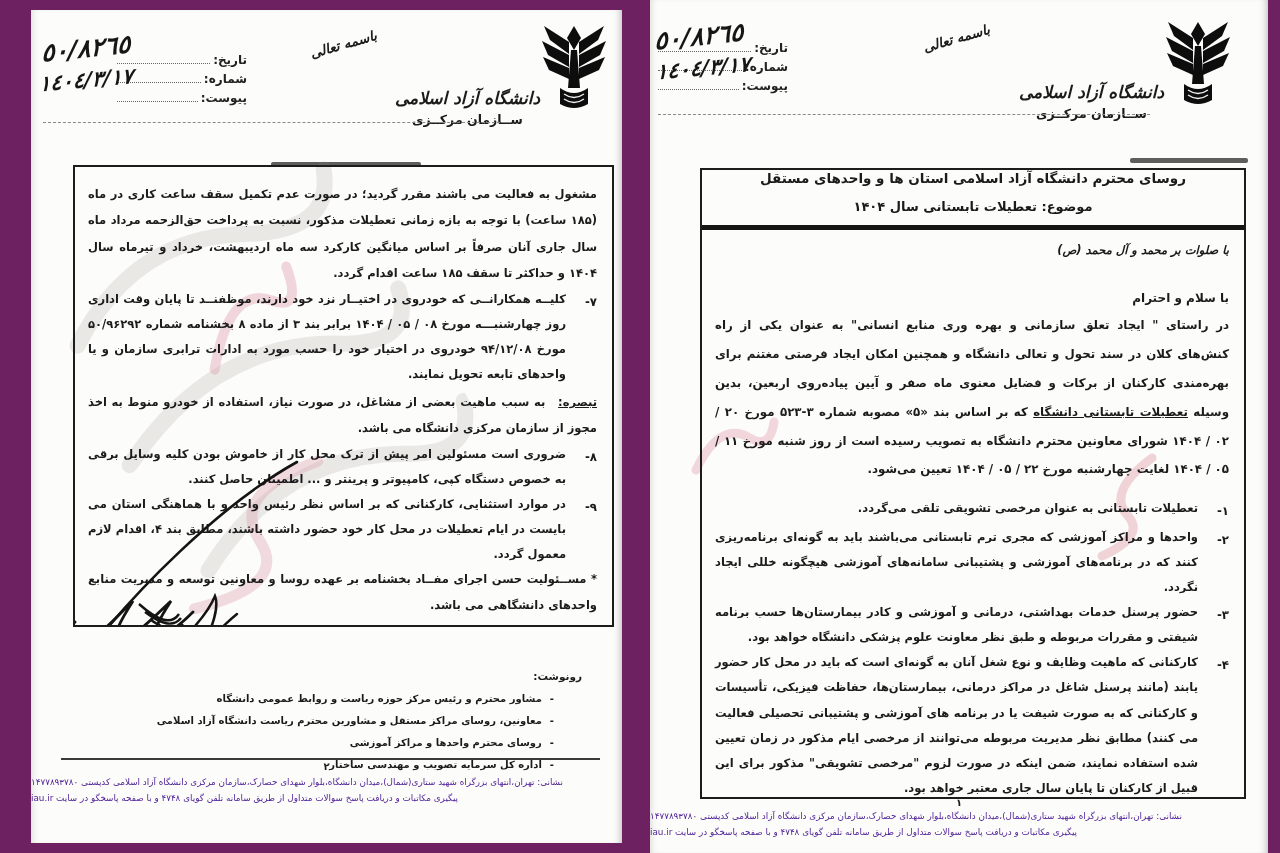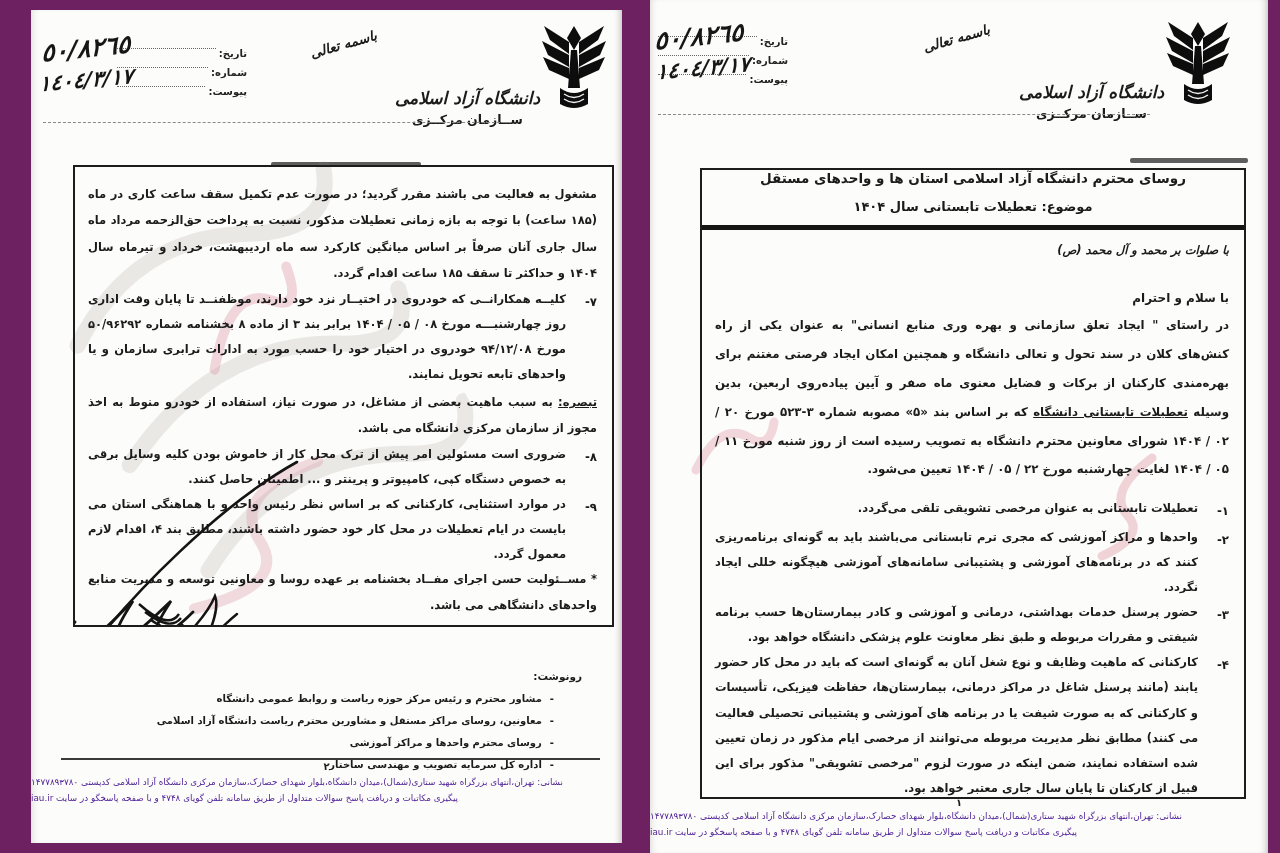--- a/index.html
+++ b/index.html
@@ -13,21 +13,21 @@
   .page-left{left:31px;top:10px;width:591px;height:833px;}
   .page-right{left:650px;top:0;width:618px;height:853px;}
 
   
   .logo{position:absolute;}
   .orgname{position:absolute;text-align:center;direction:rtl;}
   .orgname .n1{font-size:17px;font-weight:bold;font-style:italic;letter-spacing:0.5px;white-space:nowrap;}
   .orgname .n2{font-size:12.5px;font-weight:bold;letter-spacing:4px;margin-top:4px;white-space:nowrap;}
   .basmala{position:absolute;font-size:13.5px;font-weight:bold;font-style:italic;transform:rotate(-16deg);white-space:nowrap;}
   .fields{position:absolute;direction:rtl;width:130px;}
-  .fld{display:flex;align-items:flex-start;height:19px;font-size:10px;}
+  .fld{display:flex;align-items:flex-end;height:19px;font-size:12px;}
   .fld .lab{font-weight:bold;color:#222;white-space:nowrap;}
   .fld .dots{flex:1;border-bottom:1px dotted #666;margin:0 3px 3px 0;}
   .hand{position:absolute;font-weight:bold;font-style:italic;color:#161616;white-space:nowrap;}
   .hand.h1{font-size:25px;transform:rotate(-6deg) skewX(-6deg);letter-spacing:2px;}
   .hand.h2{font-size:21px;transform:rotate(-5deg) skewX(-6deg);letter-spacing:2px;}
   .hdr-dash{position:absolute;border-top:1.5px dashed #8a8a8a;}
 
   
   .doc-box{position:absolute;border:2.5px solid #1c1c1c;direction:rtl;overflow:hidden;background:transparent;}
   .title-sec{border-bottom:5px solid #151515;text-align:center;padding:0 6px 11px;}
@@ -202,21 +202,21 @@
     <path d="M120,10 Q40,60 80,100 Q118,138 30,180" stroke="#dd9aa8" stroke-width="11" fill="none" stroke-linecap="round"></path>
   </svg>
 
   <div class="doc-box" style="left:42px;right:8px;top:155px;height:458px;">
     <div class="box-body" style="padding-top:14px;">
       <p class="plain" style="margin:0;">مشغول به فعالیت می باشند مقرر گردید؛ در صورت عدم تکمیل سقف ساعت کاری در ماه (۱۸۵ ساعت) با توجه به بازه زمانی تعطیلات مذکور، نسبت به پرداخت حق‌الزحمه مرداد ماه سال جاری آنان صرفاً بر اساس میانگین کارکرد سه ماه اردیبهشت، خرداد و تیرماه سال ۱۴۰۴ و حداکثر تا سقف ۱۸۵ ساعت اقدام گردد.</p>
       <div class="item">
           <span class="inum">۷-</span>
           <span class="itext">کلیــه همکارانــی که خودروی در اختیــار نزد خود دارند، موظفنــد تا پایان وقت اداری روز چهارشنبـــه مورخ ۰۸ / ۰۵ / ۱۴۰۴ برابر بند ۳ از ماده ۸ بخشنامه شماره ۵۰/۹۶۲۹۲ مورخ ۹۴/۱۲/۰۸ خودروی در اختیار خود را حسب مورد به ادارات ترابری سازمان و یا واحدهای تابعه تحویل نمایند.</span>
         </div>
-      <p class="plain note" style="margin:2px 0 0;"><span class="nlab" style="text-decoration:underline;">تبصره:</span><span> به سبب ماهیت بعضی از مشاغل، در صورت نیاز، استفاده از خودرو منوط به اخذ مجوز از سازمان مرکزی دانشگاه می باشد.</span></p>
+      <p class="plain note" style="margin:2px 0 0;"><span class="nlab" style="text-decoration:underline;margin-left:8px;">تبصره:</span><span> به سبب ماهیت بعضی از مشاغل، در صورت نیاز، استفاده از خودرو منوط به اخذ مجوز از سازمان مرکزی دانشگاه می باشد.</span></p>
       <div class="item">
           <span class="inum">۸-</span>
           <span class="itext">ضروری است مسئولین امر پیش از ترک محل کار از خاموش بودن کلیه وسایل برقی به خصوص دستگاه کپی، کامپیوتر و پرینتر و ... اطمینان حاصل کنند.</span>
         </div>
       <div class="item">
           <span class="inum">۹-</span>
           <span class="itext">در موارد استثنایی، کارکنانی که بر اساس نظر رئیس واحد و با هماهنگی استان می بایست در ایام تعطیلات در محل کار خود حضور داشته باشند، مطابق بند ۴، اقدام لازم معمول گردد.</span>
         </div>
       <p class="starnote" style="margin:0;">* مســئولیت حسن اجرای مفــاد بخشنامه بر عهده روسا و معاونین توسعه و مدیریت منابع واحدهای دانشگاهی می باشد.</p>
 

